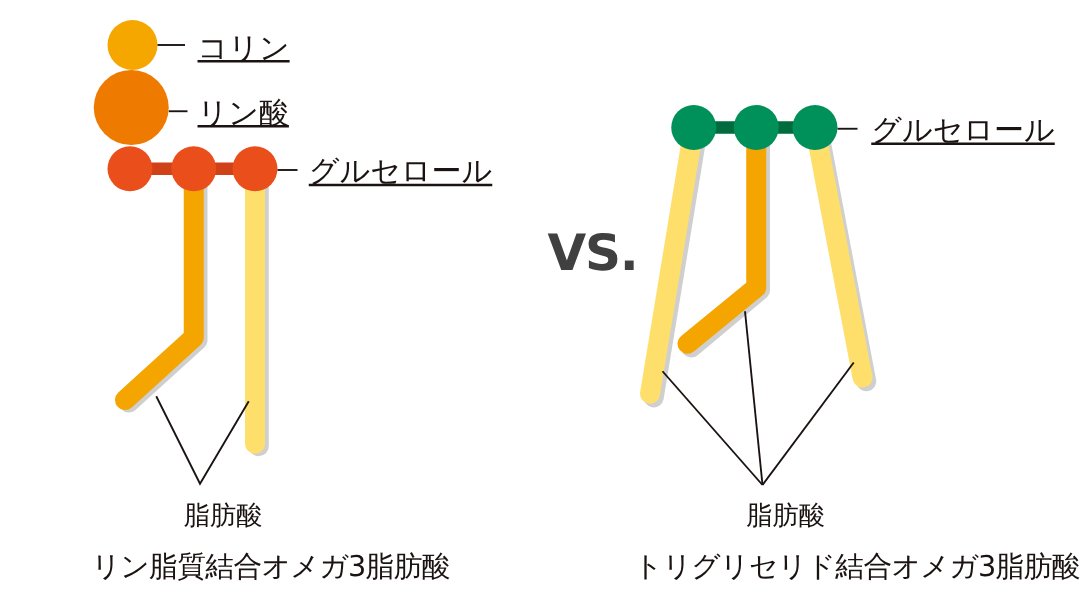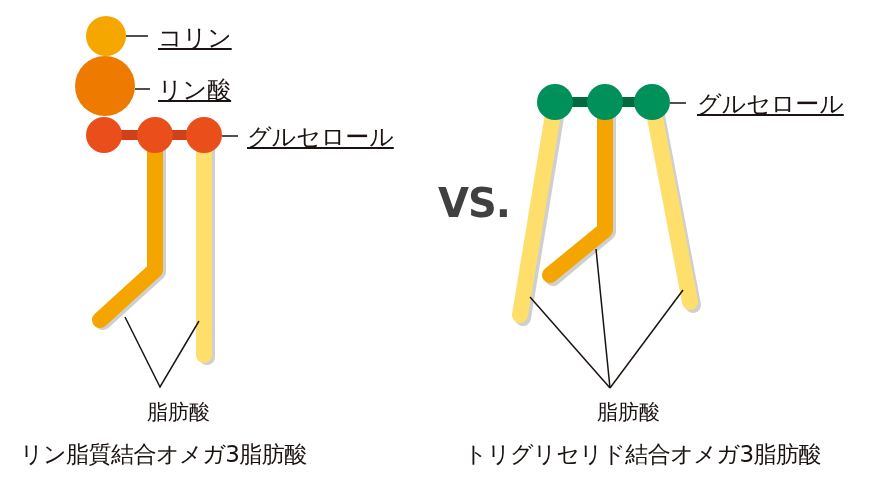--- a/index.html
+++ b/index.html
@@ -1,21 +1,21 @@
 <!DOCTYPE html>
 <html><head>
 <meta charset="utf-8">
 <style>
   html, body { margin:0; padding:0; background:#ffffff; }
   body { width:870px; height:480px; position:relative; overflow:hidden;
          font-family:"DejaVu Sans", sans-serif; color:#1a1311; }
   svg.diagram { position:absolute; left:0; top:0; }
   .lbl { position:absolute; font-size:24px; white-space:nowrap; line-height:1;text-decoration:underline; }
   .cap { position:absolute; font-size:21px; white-space:nowrap; line-height:1; text-align:right; }
-  .title { position:absolute; font-size:23px; white-space:nowrap; line-height:1; text-align:left; letter-spacing:-0.5px; }
+  .title { position:absolute; font-size:23px; white-space:nowrap; line-height:1; text-align:right; letter-spacing:-0.5px; }
   .vs { position:absolute; left:407px; top:183px; font-family:"DejaVu Sans", sans-serif;
         font-weight:bold; font-size:40px; letter-spacing:-1px; color:#404040; line-height:1;margin-left:31px; }
 </style>
 </head>
 <body>
 
 <svg class="diagram" width="870" height="480" viewBox="0 0 870 480">
 
   <g>
 

